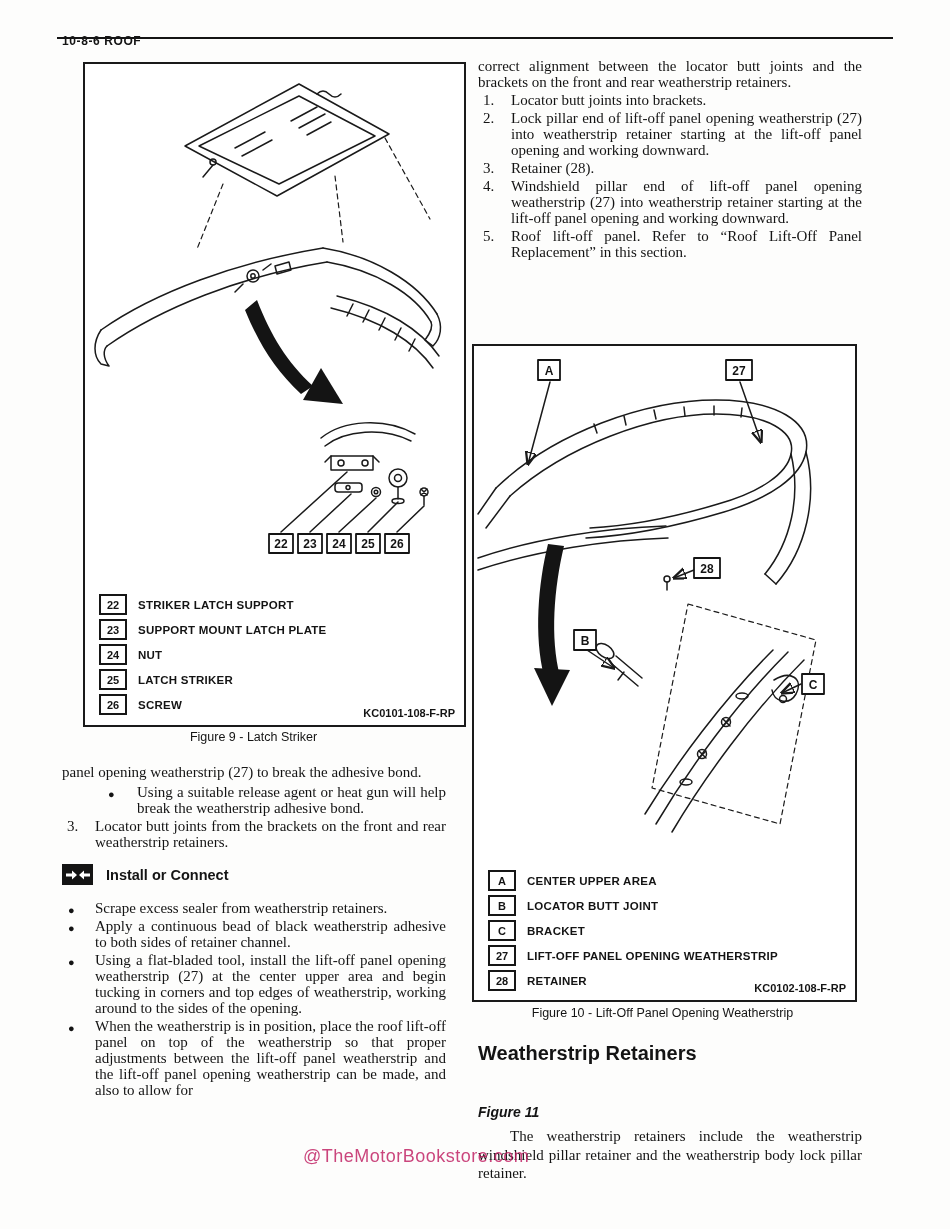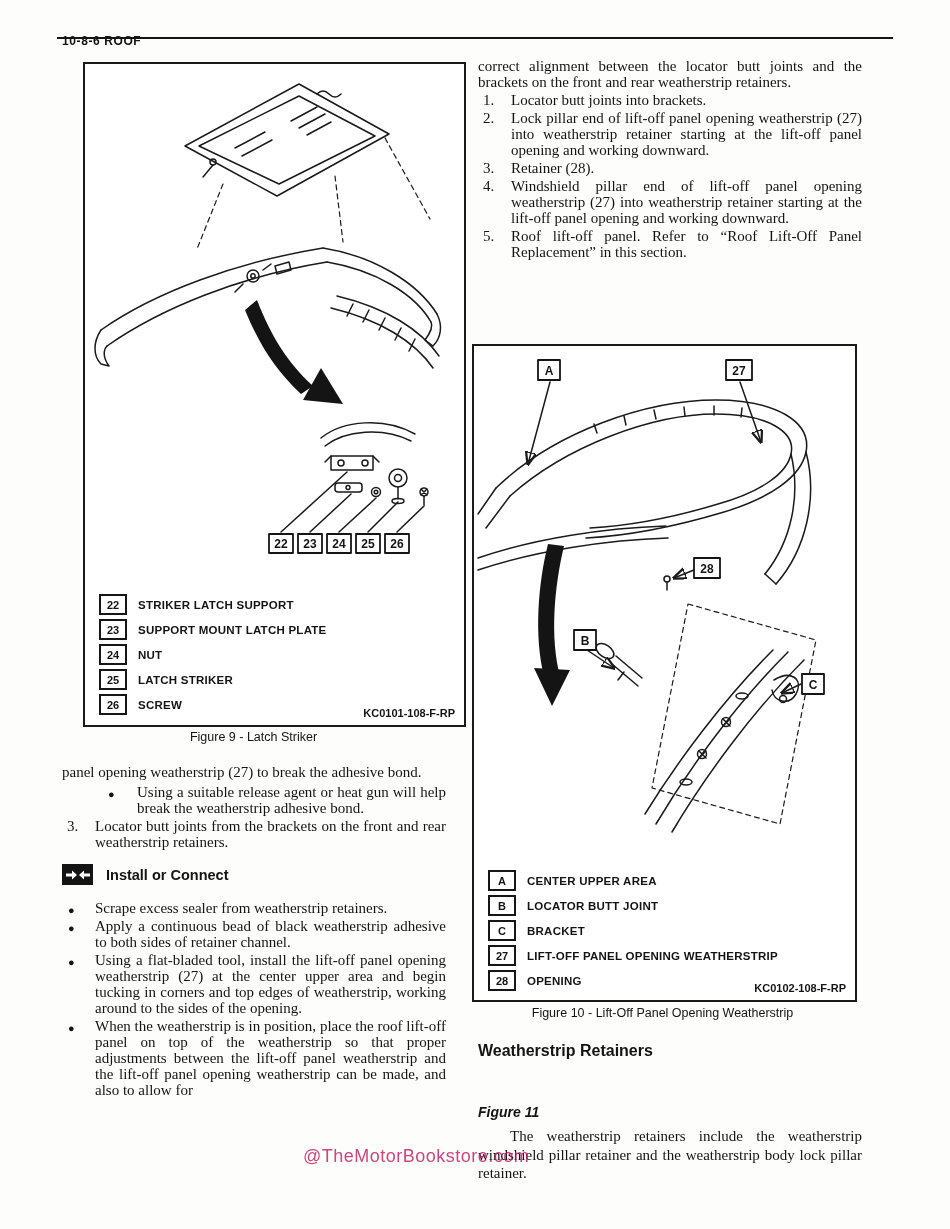--- a/index.html
+++ b/index.html
@@ -75,21 +75,21 @@
     text-align:left;
   }
   .install-icon {
     width:31px; height:21px; background:#141414; flex:none;
     display:flex; align-items:center; justify-content:center;
   }
 
   
   .wr-heading {
     position:absolute; left:478px; top:1042px;
-    font-family:"Liberation Sans", sans-serif; font-weight:700; font-size:16px;
+    font-family:"Liberation Sans", sans-serif; font-weight:700; font-size:20px;
   }
   .fig11-label {
     position:absolute; left:478px; top:1104px;
     font-family:"Liberation Sans", sans-serif; font-weight:700; font-style:italic; font-size:14px;
   }
   .wr-para {
     position:absolute; left:478px; top:1112px; width:384px;
     font-size:15px; line-height:18.6px; text-align:justify; text-indent:32px;
   }
 
@@ -308,21 +308,21 @@
       <div class="legend-row">
         <span class="legend-key">C</span>
         <span class="legend-label">BRACKET</span>
       </div>
       <div class="legend-row">
         <span class="legend-key">27</span>
         <span class="legend-label">LIFT-OFF PANEL OPENING WEATHERSTRIP</span>
       </div>
       <div class="legend-row">
         <span class="legend-key">28</span>
-        <span class="legend-label">OPENING</span>
+        <span class="legend-label">RETAINER</span>
       </div>
     </div>
     <div class="fig-code">KC0102-108-F-RP</div>
   </section>
   <div class="fig-caption fig10-caption">Figure 10 - Lift-Off Panel Opening Weatherstrip</div>
 
   <div class="textcol left-col">
     <p class="cont-para">panel opening weatherstrip (27) to break the adhesive bond.</p>
     <div class="bullet-sub">
       <span class="marker">●</span>

